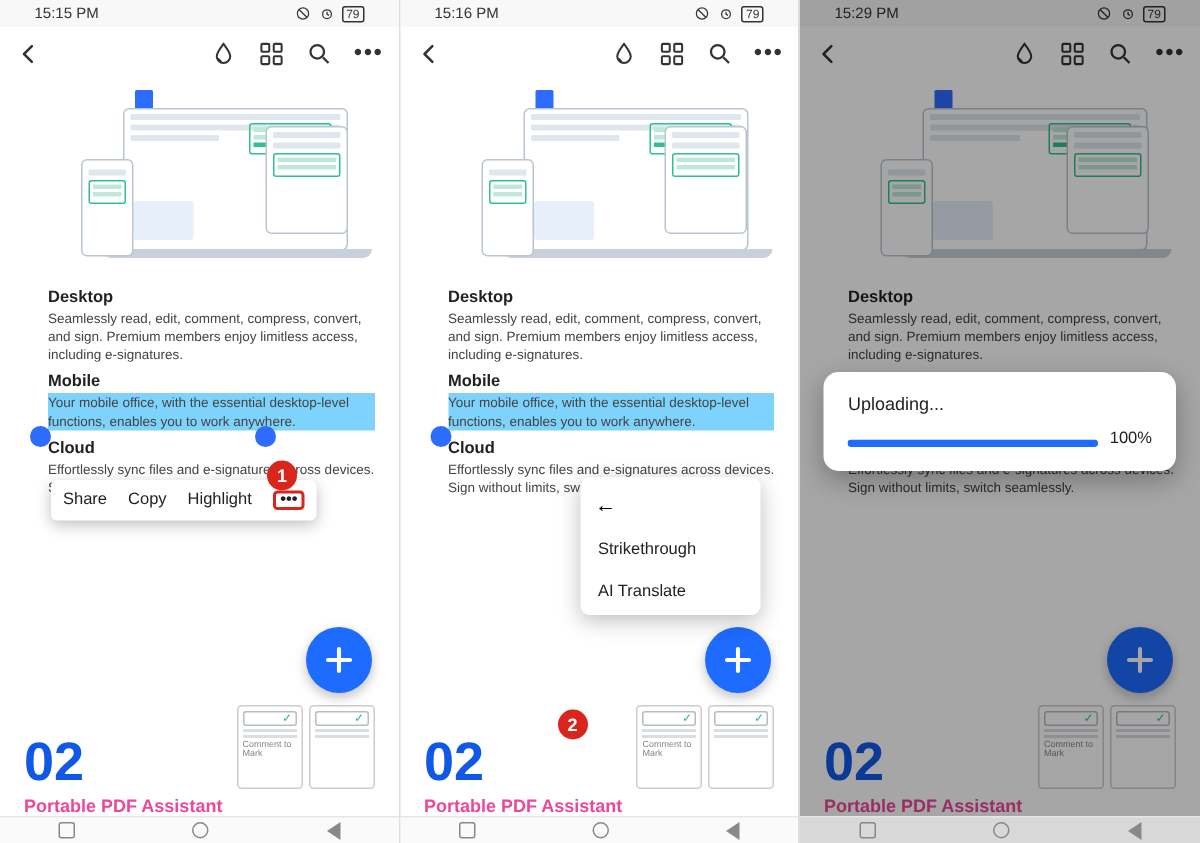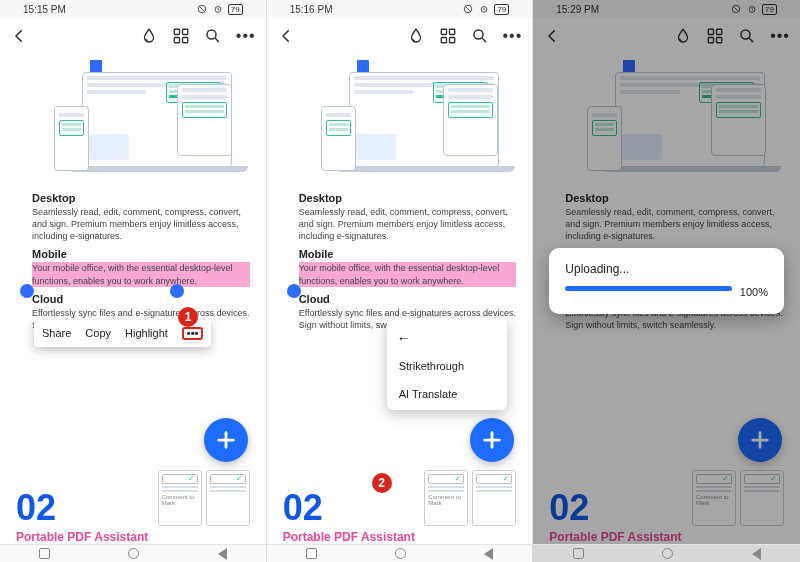--- a/index.html
+++ b/index.html
@@ -29,21 +29,21 @@
   .device.phone  { width: 35px; height: 65px; left: 22px; top: 44px; }
   .laptop::after { content:""; position:absolute; left:-15px; bottom:-6px; width:180px; height:6px; background:#c8d0db; border-radius:0 0 6px 6px;}
   .screen-line { height:4px; margin:3px 4px; background:#dfe6ee; border-radius:1px; }
   .screen-block { margin:3px 4px; border:1px solid #2ec08f; border-radius:2px; padding:2px; }
   .hl { background:#bfe8d9; height:3px; margin-bottom:2px; }
   .pagecorner { position:absolute; top:-2px; left:58px; width:12px; height:14px; background:#2e6bff; border-radius:1px; }
   .arrowline { position:absolute; top:14px; left:58px; width:1px; height:55px; background:#2e6bff; }
 
   h4.sect { font-size: 11px; font-weight:700; margin-top: 6px; margin-bottom:2px; }
   p.desc { font-size: 9px; color:#444; line-height:1.35; }
-  .sel { background:#f9a8d4; }
+  .sel { background:#7dd3fc; }
   .handle { width:14px; height:14px; background:#2e6bff; border-radius:50%; position:absolute; z-index:5;}
 
   
   .footer { position:absolute; bottom: 18px; left:0; right:0; padding: 0 16px; }
   .footer-top { display:flex; justify-content:space-between; align-items:flex-end; }
   .pagenum { font-size: 36px; font-weight:800; color:#1158e6; line-height:1; }
   .thumbs { display:flex; gap:4px; }
   .thumb { width:44px; height:56px; background:#fff; border:1px solid #ccc; border-radius:3px; padding:3px; font-size:6px; color:#888; }
   .thumb .tline { height:2px; background:#d8dee6; margin-bottom:2px; }
   .thumb .tchk { height:10px; border:1px solid #bbb; border-radius:2px; margin-bottom:2px; position:relative;}
@@ -68,21 +68,21 @@
 
   
   .dropdown { position:absolute; left:120px; top:318px; width:120px; background:#fff; border-radius:6px; box-shadow:0 4px 14px rgba(0,0,0,.25); padding:6px 0 2px 0; font-size:11px; z-index:30;}
   .dropdown .back { padding:4px 10px 8px 10px; font-size:14px;}
   .dropdown .item { padding:8px 12px; color:#222;}
   .dropdown .item.boxed { border:2px solid #d9261c; border-radius:4px; margin:2px 6px 4px 6px; padding:5px 6px;}
 
   
   .modal { position:absolute; left:16px; right:16px; top:248px; background:#fff; border-radius:10px; padding:14px 16px 16px 16px; z-index:50; box-shadow:0 6px 18px rgba(0,0,0,.3);}
   .modal .lbl { font-size:12px; color:#222; margin-bottom:10px;}
-  .progrow { display:flex; align-items:flex-start; gap:8px;}
+  .progrow { display:flex; align-items:flex-end; gap:8px;}
   .prog { flex:1; height:5px; background:#e7e9ee; border-radius:3px; overflow:hidden;}
   .prog .fill { height:100%; width:100%; background:#1e6bff;}
   .pct { font-size:11px; color:#222;}
 
 </style>
 </head>
 <body>
 
 <div class="viewport">
 

